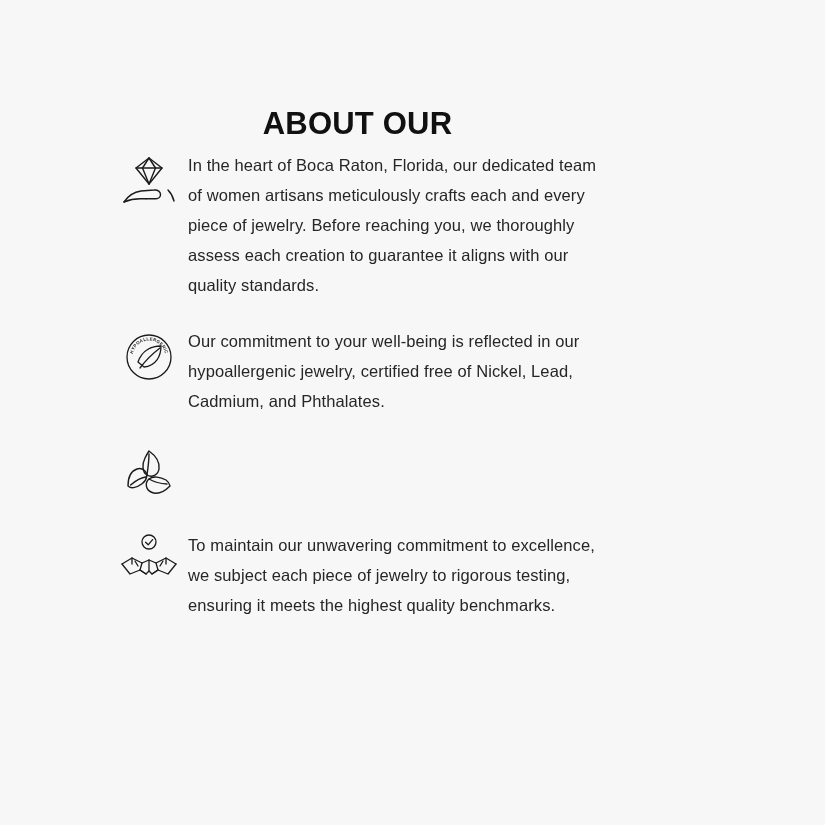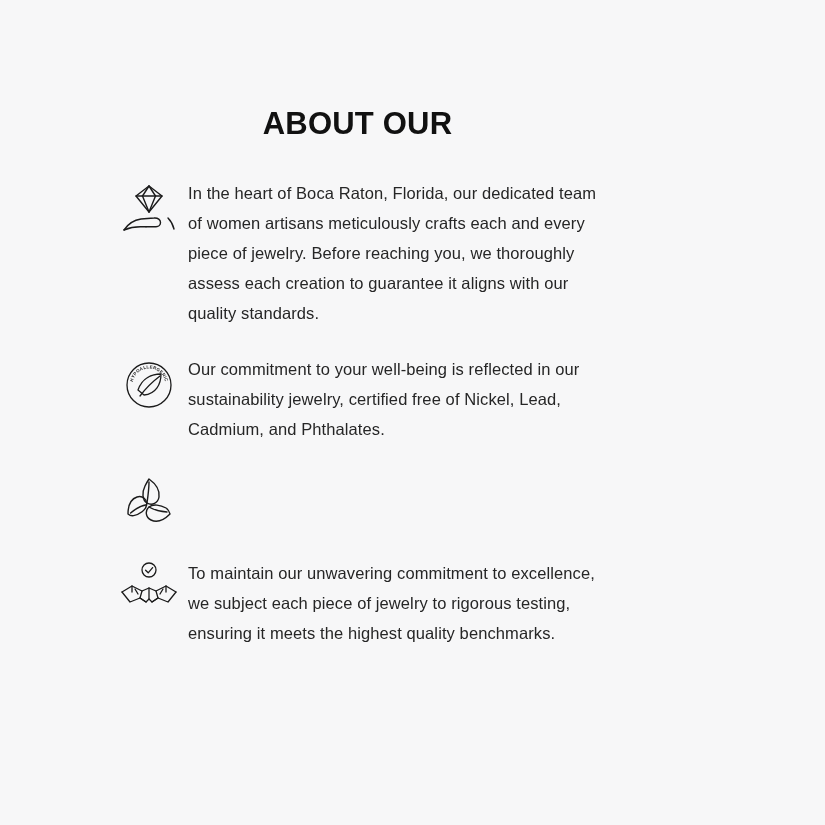--- a/index.html
+++ b/index.html
@@ -26,21 +26,20 @@
     padding: 100px 100px 0 100px;
     text-align: center;
     font-size: 31px;
     line-height: 48px;
     font-weight: bold;
     letter-spacing: 0.2px;
     color: #111111;
     text-transform: uppercase;
   }
   .features {
-    margin-top: 28px;
     padding: 0 110px 0 110px;
   }
   .feature {
     display: flex;
     align-items: flex-start;
     margin-bottom: 24px;
   }
   .feature:last-child { margin-bottom: 0; }
   .icon-wrap {
     flex: 0 0 78px;
@@ -100,21 +99,21 @@
           <path d="M20 36 C24 24 34 20 43 20 C43 30 38 40 26 41 Z"></path>
           <path d="M22 42 C28 34 34 28 42 22"></path>
           <defs>
             <path id="hypoArc" d="M 31 31 m -16.5 0 a 16.5 16.5 0 0 1 33 0" fill="none"></path>
           </defs>
           <text font-family="Liberation Sans, sans-serif" font-size="4.4" font-weight="bold" fill="#1b1b1b" stroke="none" letter-spacing="0.3">
             <textPath href="#hypoArc" startOffset="6%">HYPOALLERGENIC</textPath>
           </text>
         </svg>
       </div>
-      <div class="feature-text">Our commitment to your well-being is reflected in our sustainability jewelry, certified free of Nickel, Lead, Cadmium, and Phthalates.</div>
+      <div class="feature-text">Our commitment to your well-being is reflected in our hypoallergenic jewelry, certified free of Nickel, Lead, Cadmium, and Phthalates.</div>
     </div>
 
     <div class="feature">
       <div class="icon-wrap">
         <svg width="62" height="62" viewBox="0 0 62 62" fill="none" stroke="#1b1b1b" stroke-width="1.4" stroke-linecap="round" stroke-linejoin="round">
           <path d="M31 9 C38 14 42 20 41 27 C40 33 34 36 29 33 C24 30 24 22 27 16 C28.4 13.2 29.7 11 31 9 Z"></path>
           <path d="M31 12 C31 19 30 26 29 33"></path>
           <path d="M52 44 C46 50 39 53 33 50 C27.5 47.2 26.8 40.6 31 37 C35 33.6 42.6 35 48 38 C50.2 39.3 51.3 42 52 44 Z"></path>
           <path d="M49 42 C42 41.6 35.6 39.6 31 37"></path>
           <path d="M10 44 C10 36 13 29 19 27 C24.6 25.2 29.4 29.6 28.6 34.8 C27.8 40.2 21.6 44.4 15.6 45.6 C13.2 46 11.4 45.2 10 44 Z"></path>

